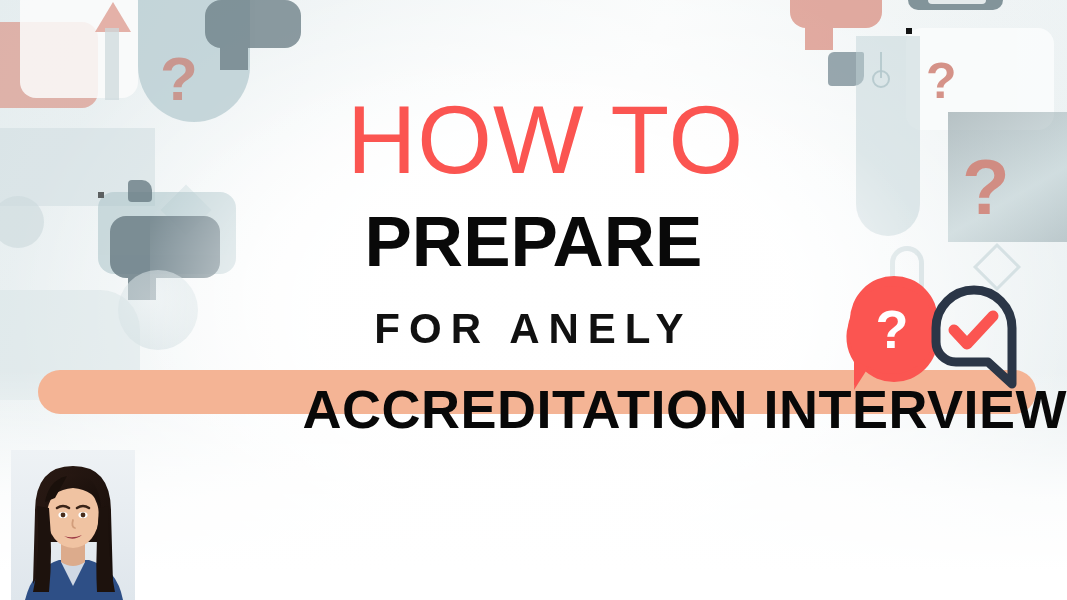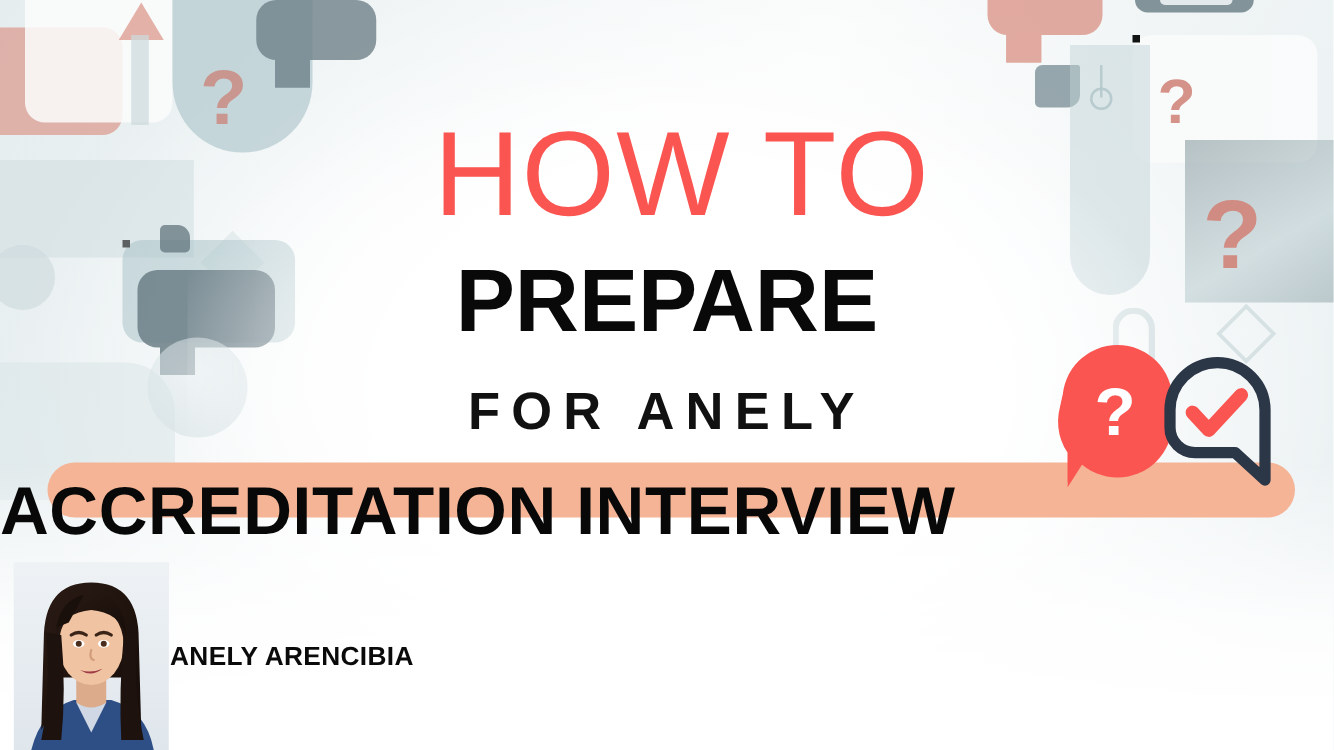--- a/index.html
+++ b/index.html
@@ -99,21 +99,21 @@
   .hl-bar {
     position:absolute;
     left:38px; top:370px;
     width:998px; height:44px;
     background:#f4b495;
     border-radius:22px;
   }
   .line-banner {
     position:absolute;
     left:0; right:0; top:382px;
-    text-align:left;
+    text-align:right;
     font-size:54px;
     font-weight:bold;
     letter-spacing:0.5px;
     line-height:1;
     color:#080808;
     white-space:nowrap;
   }
 
   
   .icon-pair {
@@ -286,16 +286,15 @@
 
       <path d="M62 70 Q60 77 64 78" stroke="#d29d7b" stroke-width="1.8" fill="none" stroke-linecap="round"></path>
       <path d="M53 86 Q62 92 71 85 Q62 89 53 86 Z" fill="#9e3b46"></path>
 
       <path d="M26 56 Q30 104 22 142 L38 142 Q42 102 38 58 Z" fill="#1d120d"></path>
       <path d="M98 56 Q96 104 104 142 L86 142 Q84 102 88 58 Z" fill="#1d120d"></path>
     </svg>
   </div>
 
   <div class="presenter-text">
-    <div class="presenter-name">ANELY ARENCIBIA</div>
   </div>
 
 </div>
 
 </body></html>

